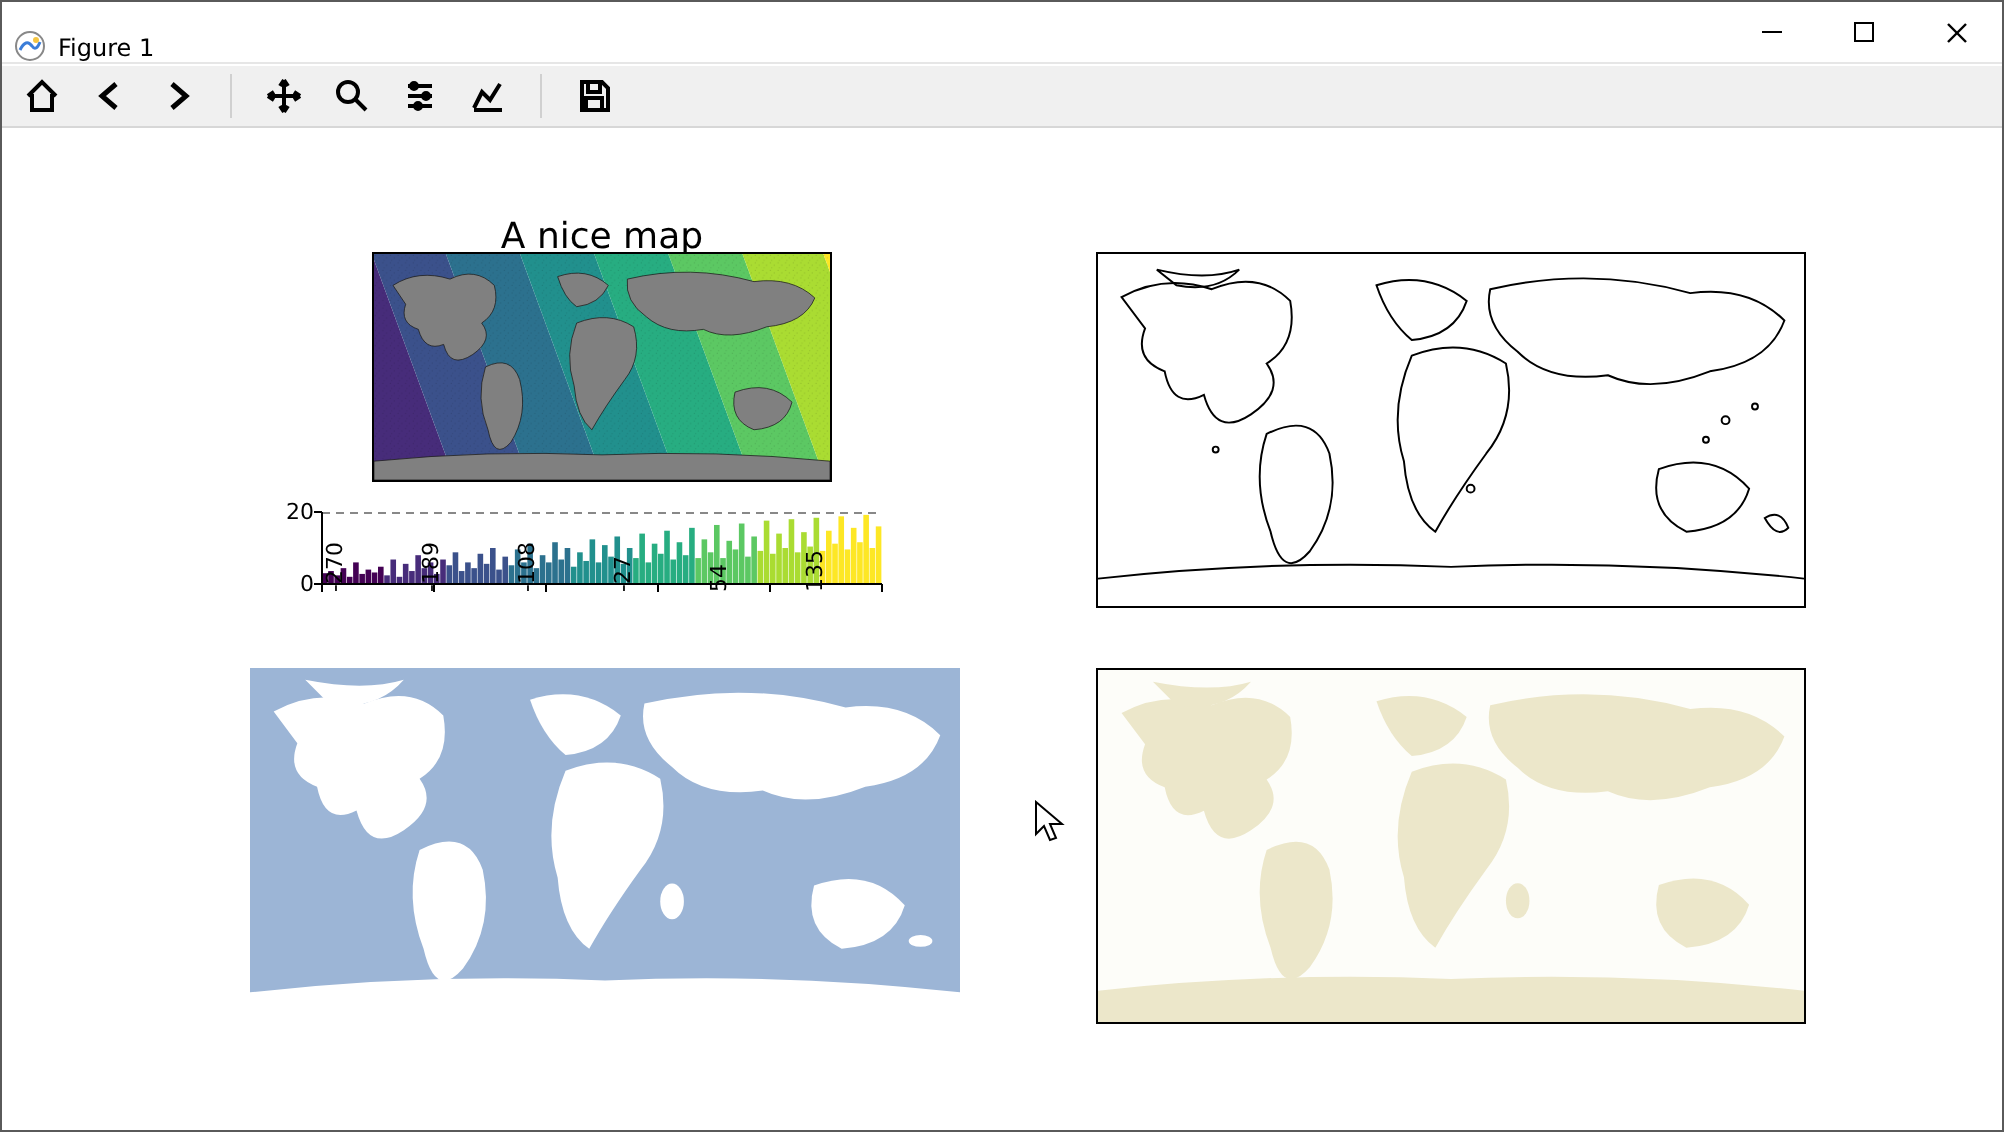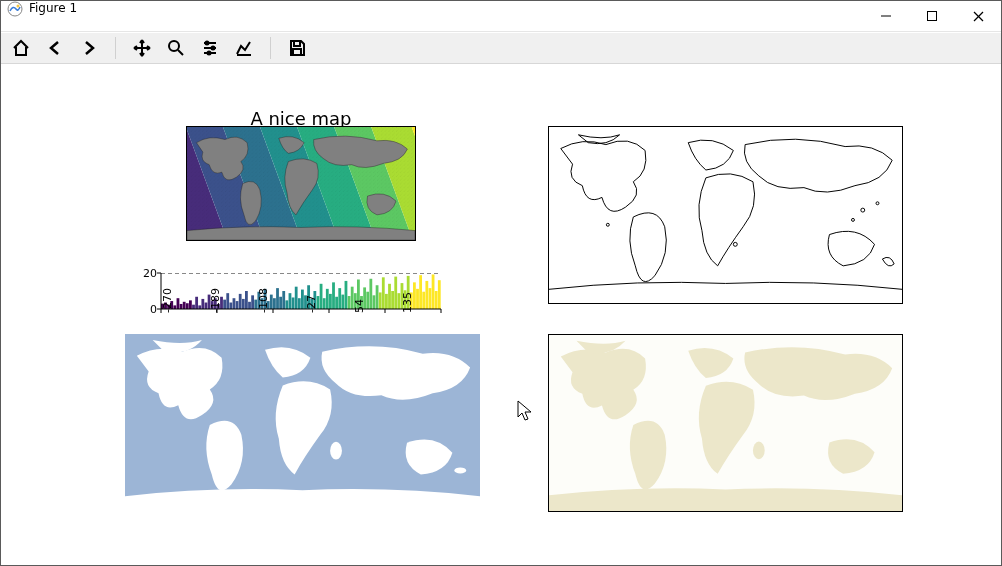--- a/index.html
+++ b/index.html
@@ -17,21 +17,21 @@
     height: 566px;
     background: #ffffff;
     border: 1px solid #5a5a5a;
     box-sizing: border-box;
     display: flex;
     flex-direction: column;
   }
   .titlebar {
     height: 30px;
     display: flex;
-    align-items: flex-start;
+    align-items: flex-end;
     background: #ffffff;
     border-bottom: 1px solid #e6e6e6;
     padding-left: 6px;
   }
   .titlebar .app-icon {
     width: 16px;
     height: 16px;
     margin-right: 6px;
   }
   .titlebar .title {
@@ -239,21 +239,21 @@
         <defs>
           <pattern id="noise" x="0" y="0" width="6" height="6" patternUnits="userSpaceOnUse">
             <circle cx="1" cy="1" r="0.5" fill="rgba(0,0,0,0.15)"></circle>
             <circle cx="4" cy="3" r="0.5" fill="rgba(0,0,0,0.12)"></circle>
             <circle cx="2" cy="5" r="0.5" fill="rgba(0,0,0,0.10)"></circle>
           </pattern>
         </defs>
       </svg>
     </div>
 
-    <div class="hist-wrap" style="left:160px; top:192px; width:240px; height:36px;margin-top:17px;">
+    <div class="hist-wrap" style="left:160px; top:192px; width:240px; height:36px;">
       <span class="ytick" style="top:0%;">20</span>
       <span class="ytick" style="top:100%;">0</span>
       <svg id="hist-svg" width="280" height="36" viewBox="0 0 280 36" preserveAspectRatio="none" overflow="visible">
           <line x1="0" y1="0.5" x2="280" y2="0.5" stroke="#888" stroke-width="1" stroke-dasharray="4 3"></line>
           <rect x="0.00" y="30.60" width="2.80" height="5.40" fill="#440154"></rect>
           <rect x="3.11" y="29.52" width="2.80" height="6.48" fill="#440154"></rect>
           <rect x="6.22" y="31.68" width="2.80" height="4.32" fill="#440154"></rect>
           <rect x="9.33" y="28.08" width="2.80" height="7.92" fill="#440154"></rect>
           <rect x="12.44" y="32.40" width="2.80" height="3.60" fill="#440154"></rect>
           <rect x="15.56" y="25.20" width="2.80" height="10.80" fill="#440154"></rect>

